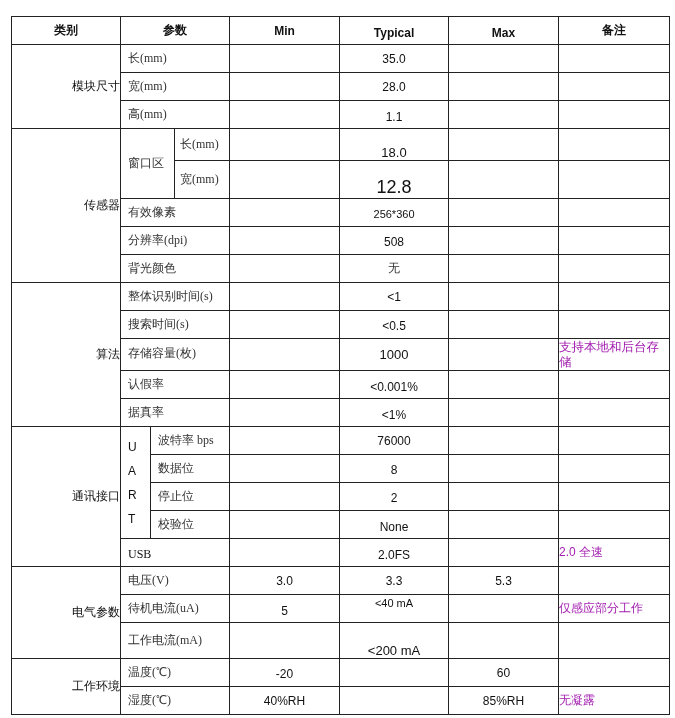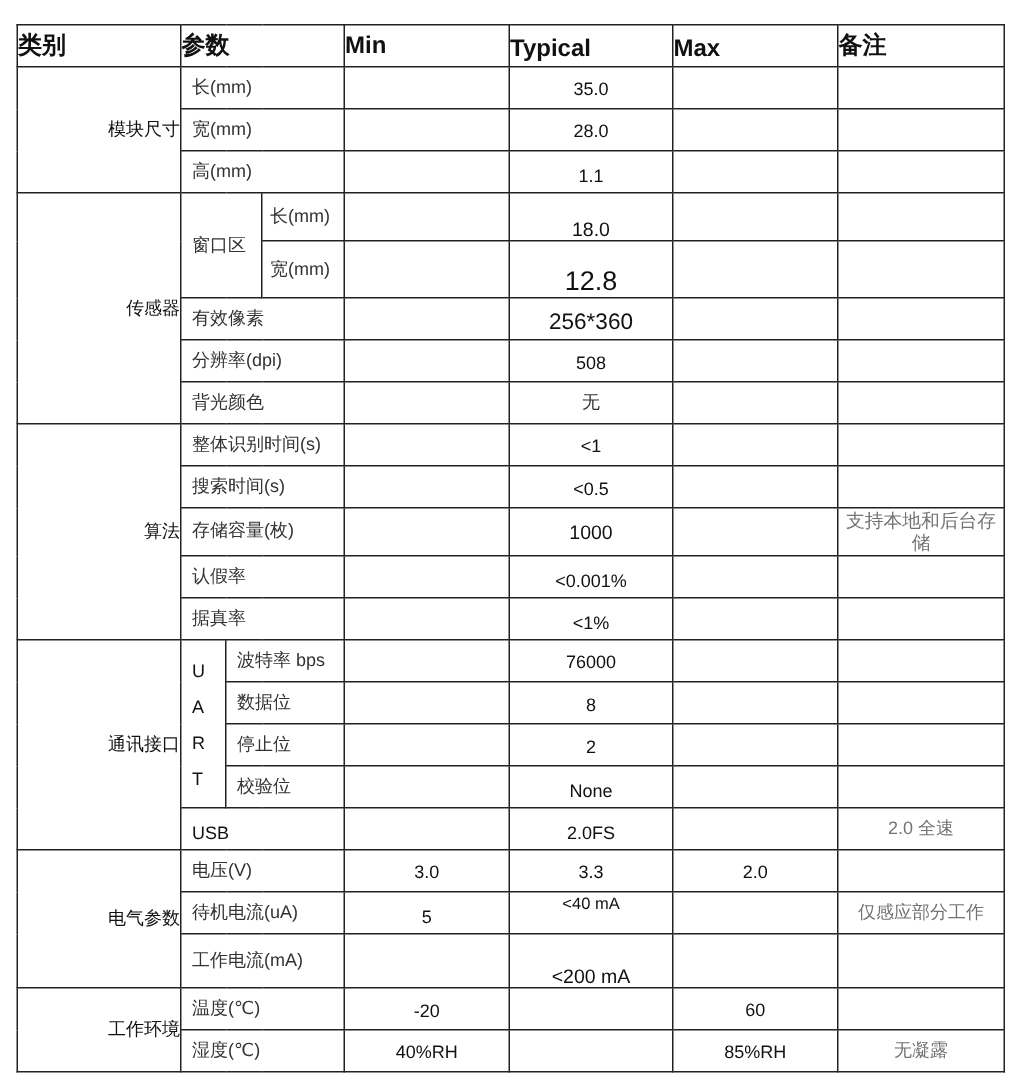--- a/index.html
+++ b/index.html
@@ -2,27 +2,27 @@
 <html><head>
   <meta charset="utf-8">
   <style>
     html, body { margin: 0; padding: 0; background: #ffffff; }
     body { width: 675px; height: 718px; position: relative; overflow: hidden;
            font-family: "Liberation Sans", "DejaVu Sans", sans-serif; color: #111; }
     table.spec { position: absolute; left: 11px; top: 16px; border-collapse: collapse;
                  table-layout: fixed; width: 658px; }
     table.spec td, table.spec th { border: 1px solid #222; padding: 0; font-size: 12px;
                  font-weight: normal; vertical-align: middle; overflow: hidden; }
-    table.spec th { font-weight: bold; text-align: left; font-size: 16px; }
+    table.spec th { font-weight: bold; text-align: center; font-size: 12px; }
     .c { text-align: center; }
-    .l { text-align: left; padding-left: 7px !important; }
+    .l { text-align: left; padding-left: 7px !important; font-family: Liberation Serif, serif; }
     .cat { text-align: right; font-weight: bold; }
     .uart { text-align: left; padding-left: 7px !important; line-height: 24px; vertical-align: middle; }
     .uart span { display: block; }
-    .note { text-align: center; font-size: 12px; line-height: 15px; color: #737373; }
+    .note { text-align: left; font-size: 12px; line-height: 15px; color: #a21caf; }
     .cn { color: #333; }
     .hdr-row { height: 28px; }
     .r { height: 28px; }
     .r-tall { height: 32px; }
   </style>
 </head>
 <body>
 
 <table class="spec">
   <colgroup>
@@ -81,21 +81,21 @@
   <tr class="r">
     <td class="l cn" style="padding-left:5px !important">宽(mm)</td>
     <td class="c"></td>
     <td class="c" style="font-size:18px;vertical-align:top;padding-top:16px">12.8</td>
     <td class="c"></td>
     <td class="note"></td>
   </tr>
   <tr class="r">
     <td colspan="3" class="l cn">有效像素</td>
     <td class="c"></td>
-    <td class="c" style="font-size:15px;padding-top:3px">256*360</td>
+    <td class="c" style="font-size:11px;padding-top:3px">256*360</td>
     <td class="c"></td>
     <td class="note"></td>
   </tr>
   <tr class="r">
     <td colspan="3" class="l cn">分辨率(dpi)</td>
     <td class="c"></td>
     <td class="c" style="padding-top:3px">508</td>
     <td class="c"></td>
     <td class="note"></td>
   </tr>
@@ -185,21 +185,21 @@
     <td class="c" style="padding-top:4px">2.0FS</td>
     <td class="c"></td>
     <td class="note">2.0 全速</td>
   </tr>
 
   <tr class="r">
     <td rowspan="3" class="cat">电气参数</td>
     <td colspan="3" class="l cn">电压(V)</td>
     <td class="c">3.0</td>
     <td class="c">3.3</td>
-    <td class="c">2.0</td>
+    <td class="c">5.3</td>
     <td class="note"></td>
   </tr>
   <tr class="r">
     <td colspan="3" class="l cn">待机电流(uA)</td>
     <td class="c" style="padding-top:4px">5</td>
     <td class="c" style="font-size:11px;vertical-align:top;padding-top:2px">&lt;40 mA</td>
     <td class="c"></td>
     <td class="note">仅感应部分工作</td>
   </tr>
   <tr class="r">

